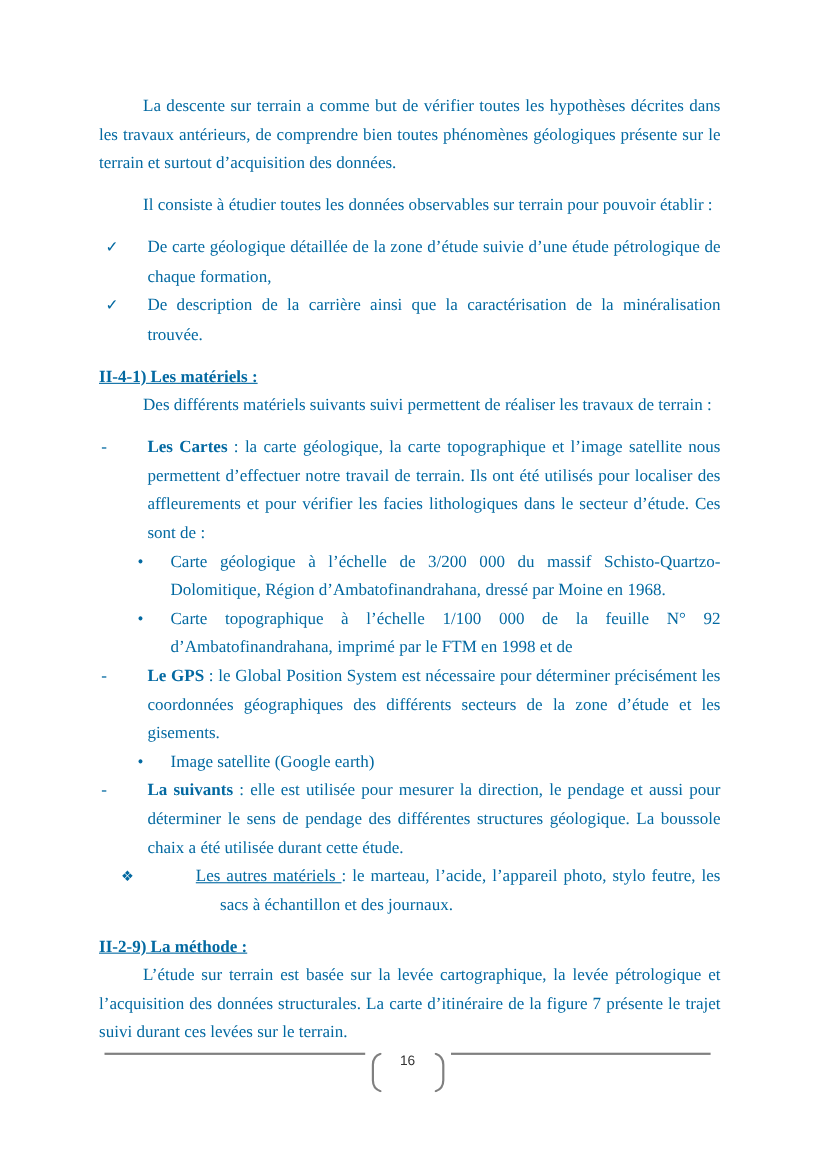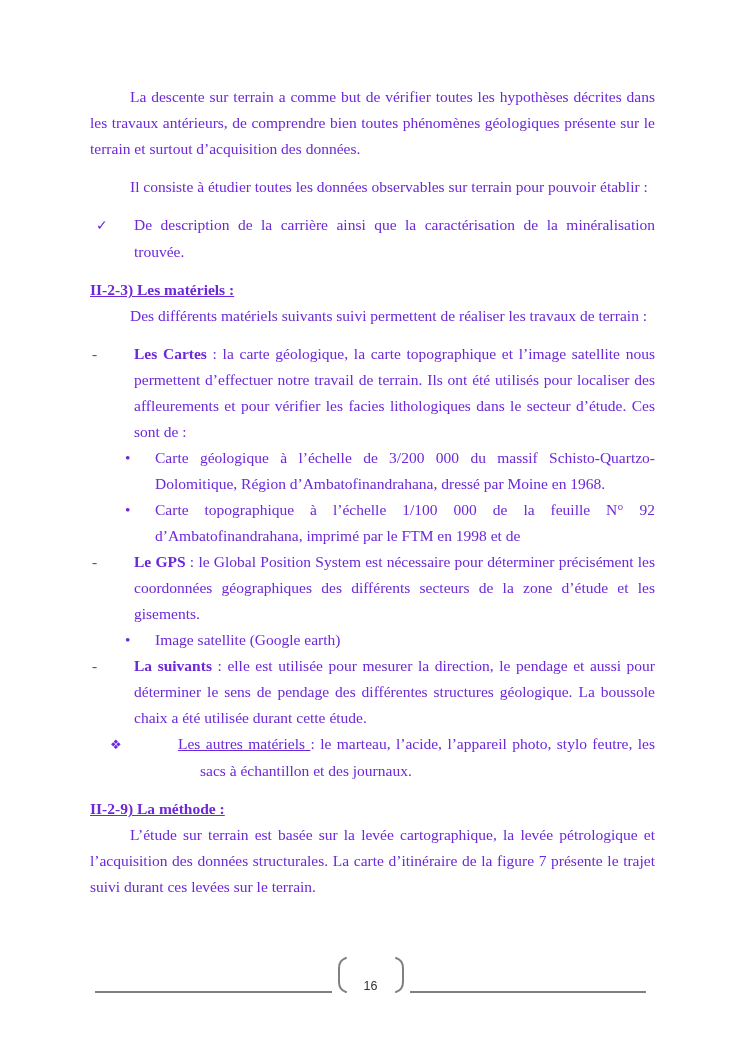--- a/index.html
+++ b/index.html
@@ -9,21 +9,21 @@
     background: #ffffff;
     position: relative;
     font-family: "Liberation Serif", "DejaVu Serif", serif;
     overflow: hidden;
   }
   .page-content {
     position: absolute;
     top: 84px;
     left: 90px;
     width: 565px;
-    color: #6d28d9;
+    color: #0369a1;
     font-size: 15.5px;
     line-height: 26px;
     text-align: justify;
   }
   .block { margin: 0; }
   .gap { margin-bottom: 12px; }
   .paragraph.indent { text-indent: 40px; }
   .heading {
     font-weight: bold;
     text-align: left;
@@ -40,41 +40,42 @@
   .diamond-item .marker, .diamond-item2 .marker { width: 23px; font-size: 13px; }
   .b { font-weight: bold; }
   .u { text-decoration: underline; }
   .page-footer {
     position: absolute;
     top: 957px;
     left: 95px;
     right: 99px;
     height: 36px;
     display: flex;
-    align-items: flex-end;
+    align-items: flex-start;
   }
   .fline { flex: 1; height: 0; border-top: 2px solid #808080; }
   .bracket { flex: 0 0 auto; margin: 0 3px; }
   .page-num {
     flex: 0 0 auto;
     width: 42px;
     text-align: center;
     font-family: "Liberation Sans", sans-serif;
     font-size: 12.5px;
     color: #333333;
   }
 </style>
 </head>
 <body>
 
 <div class="page-content">
     <div class="block paragraph gap indent"><span>La descente sur terrain a comme but de vérifier toutes les hypothèses décrites dans les travaux antérieurs, de comprendre bien toutes phénomènes géologiques présente sur le terrain et surtout d’acquisition des données.</span></div>
     <div class="block paragraph gap indent"><span>Il consiste à étudier toutes les données observables sur terrain pour pouvoir établir :</span></div>
+    <div class="block check-item"><span class="marker">✓</span><span>De carte géologique détaillée de la zone d’étude suivie d’une étude pétrologique de chaque formation,</span></div>
     <div class="block check-item gap"><span class="marker">✓</span><span>De description de la carrière ainsi que la caractérisation de la minéralisation trouvée.</span></div>
-    <div class="block heading"><span class="b u">II-2-3) Les matériels :</span></div>
+    <div class="block heading"><span class="b u">II-4-1) Les matériels :</span></div>
     <div class="block paragraph gap indent"><span>Des différents matériels suivants suivi permettent de réaliser les travaux de terrain :</span></div>
     <div class="block dash-item"><span class="marker">-</span><span class="b">Les Cartes</span><span> : la carte géologique, la carte topographique et l’image satellite nous permettent d’effectuer notre travail de terrain. Ils ont été utilisés pour localiser des affleurements et pour vérifier les facies lithologiques dans le secteur d’étude. Ces sont de :</span></div>
     <div class="block bullet-item"><span class="marker">•</span><span>Carte géologique à l’échelle de 3/200 000 du massif Schisto-Quartzo-Dolomitique, Région d’Ambatofinandrahana, dressé par Moine en 1968.</span></div>
     <div class="block bullet-item"><span class="marker">•</span><span>Carte topographique à l’échelle 1/100 000 de la feuille N° 92 d’Ambatofinandrahana, imprimé par le FTM en 1998 et de</span></div>
     <div class="block dash-item"><span class="marker">-</span><span class="b">Le GPS</span><span> : le Global Position System est nécessaire pour déterminer précisément les coordonnées géographiques des différents secteurs de la zone d’étude et les gisements.</span></div>
     <div class="block bullet-item"><span class="marker">•</span><span>Image satellite (Google earth)</span></div>
     <div class="block dash-item"><span class="marker">-</span><span class="b">La suivants</span><span> : elle est utilisée pour mesurer la direction, le pendage et aussi pour déterminer le sens de pendage des différentes structures géologique. La boussole chaix a été utilisée durant cette étude.</span></div>
     <div class="block diamond-item2 gap"><span class="marker">❖</span><span class="u">Les autres matériels </span><span>: le marteau, l’acide, l’appareil photo, stylo feutre, les sacs à échantillon et des journaux.</span></div>
     <div class="block heading"><span class="b u">II-2-9) La méthode :</span></div>
     <div class="block paragraph indent"><span>L’étude sur terrain est basée sur la levée cartographique, la levée pétrologique et l’acquisition des données structurales. La carte d’itinéraire de la figure 7 présente le trajet suivi durant ces levées sur le terrain.</span></div>

